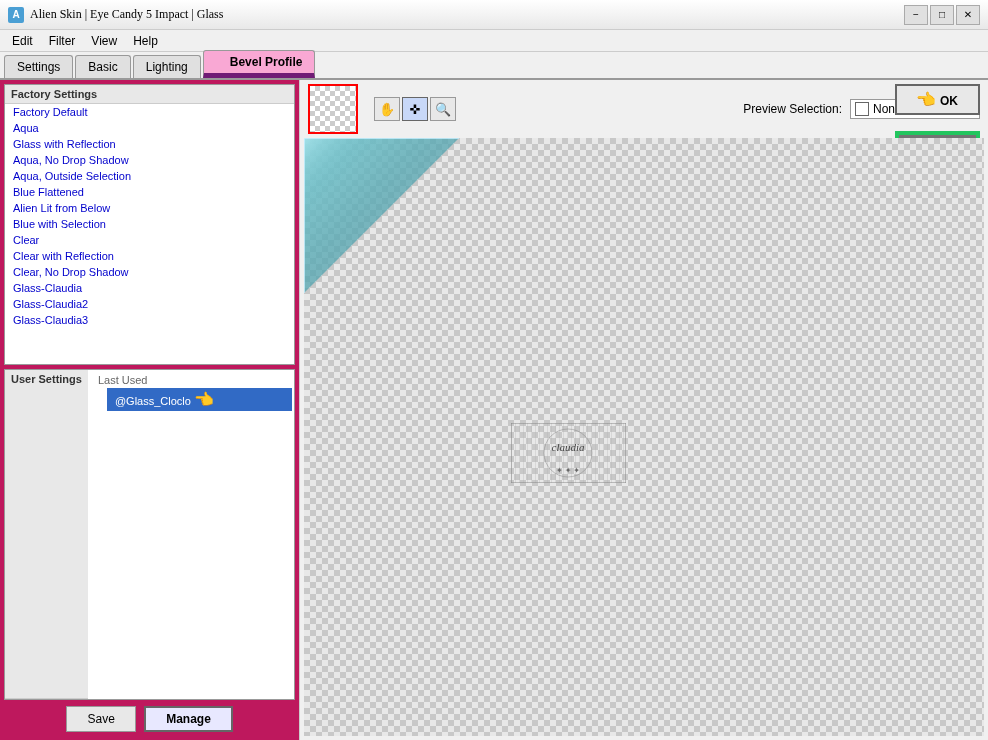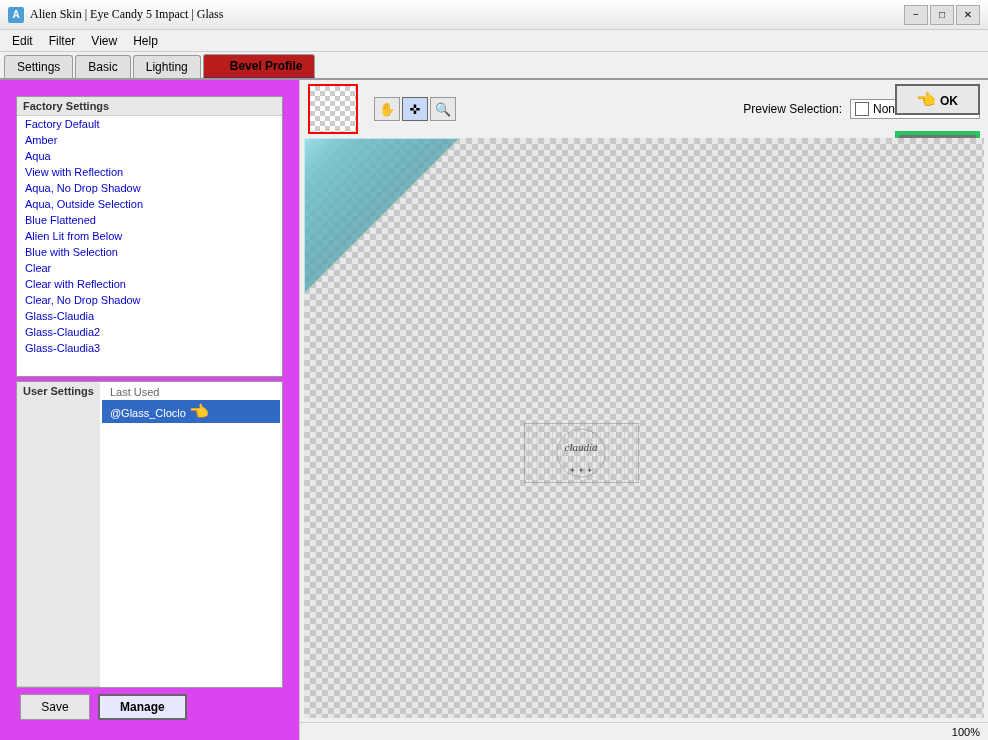--- a/index.html
+++ b/index.html
@@ -86,40 +86,40 @@
       padding: 4px 12px;
       border: 1px solid #999;
       border-bottom: none;
       background: #e0e0e0;
       cursor: pointer;
       font-size: 12px;
       margin-right: 2px;
       border-radius: 3px 3px 0 0;
     }
     .tab.active {
-      background: #b91c1c;
-      border-bottom: 1px solid #701a75;
+      background: #f9a8d4;
+      border-bottom: 5px solid #701a75;
       font-weight: bold;
       padding-left: 26px;
     }
 
     
     .main-content {
       display: flex;
       height: calc(740px - 30px - 22px - 28px);
     }
 
     
     .left-panel {
       width: 300px;
-      background: #d946ef;
+      background: #be185d;
       border-right: 1px solid #ccc;
       display: flex;
       flex-direction: column;
-      padding: 16px;
+      padding: 4px;
     }
 
     .settings-section {
       background: white;
       border: 1px solid #999;
       flex: 0 0 auto;
       margin-bottom: 4px;
     }
     .section-header {
       background: #e8e8e8;
@@ -156,32 +156,34 @@
     }
     .user-list-item {
       padding: 2px 8px;
       cursor: pointer;
       color: #000;
       font-size: 11px;
     }
     .user-list-item.selected {
       background: #316ac5;
       color: white;
+      margin-left: 17px;
     }
     .user-list-sublabel {
       padding: 2px 8px;
       font-size: 11px;
       color: #666;
     }
 
     
     .bottom-buttons {
       display: flex;
       gap: 8px;
       padding: 6px 4px 4px 4px;
+      justify-content: center;
     }
     .btn {
       padding: 4px 20px;
       border: 1px solid #999;
       background: #e8e8e8;
       cursor: pointer;
       font-size: 12px;
       min-width: 70px;
     }
     .btn.primary {
@@ -343,23 +345,22 @@
 </div>
 
 <div class="main-content">
 
   <div class="left-panel">
 
     <div class="settings-section">
       <div class="section-header">Factory Settings</div>
       <div class="settings-list">
         <div class="settings-list-item">Factory Default</div>
-        <div class="settings-list-item">Amber</div>
         <div class="settings-list-item">Aqua</div>
-        <div class="settings-list-item">View with Reflection</div>
+        <div class="settings-list-item">Glass with Reflection</div>
         <div class="settings-list-item">Aqua, No Drop Shadow</div>
         <div class="settings-list-item">Aqua, Outside Selection</div>
         <div class="settings-list-item">Blue Flattened</div>
         <div class="settings-list-item">Alien Lit from Below</div>
         <div class="settings-list-item">Blue with Selection</div>
         <div class="settings-list-item">Clear</div>
         <div class="settings-list-item">Clear with Reflection</div>
         <div class="settings-list-item">Clear, No Drop Shadow</div>
         <div class="settings-list-item">Glass-Claudia</div>
         <div class="settings-list-item">Glass-Claudia2</div>
@@ -431,34 +432,31 @@
 
           <polygon points="0,0 155,0 0,155" fill="url(#glassGrad)"></polygon>
 
           <polygon points="0,0 80,0 0,80" fill="url(#highlightGrad)"></polygon>
 
           <line x1="0" y1="0" x2="155" y2="0" stroke="rgba(200,240,255,0.8)" stroke-width="2"></line>
           <line x1="0" y1="0" x2="0" y2="155" stroke="rgba(200,240,255,0.8)" stroke-width="2"></line>
         </svg>
       </div>
 
-      <div style="position:absolute;top:285px;left:220px;width:115px;height:53px;">
+      <div style="position:absolute;top:285px;left:207px;width:115px;height:53px;">
         <svg width="115" height="60">
           <defs>
             <pattern id="lines" x="0" y="0" width="4" height="4" patternUnits="userSpaceOnUse">
               <line x1="0" y1="0" x2="0" y2="4" stroke="#b0b0b0" stroke-width="1"></line>
             </pattern>
           </defs>
           <rect width="115" height="60" fill="url(#lines)" opacity="0.6"></rect>
           <rect width="115" height="60" fill="none" stroke="#888" stroke-width="1"></rect>
           <text x="57" y="28" text-anchor="middle" font-family="serif" font-size="11" fill="#444" font-style="italic">claudia</text>
           <circle cx="57" cy="30" r="24" fill="none" stroke="#888" stroke-width="1" opacity="0.5"></circle>
           <text x="57" y="50" text-anchor="middle" font-family="serif" font-size="8" fill="#666">✦ ✦ ✦</text>
         </svg>
       </div>
     </div>
 
-    <div class="status-bar">
-      <span>100%</span>
-    </div>
 
   </div>
 </div>
 
 </body></html>

